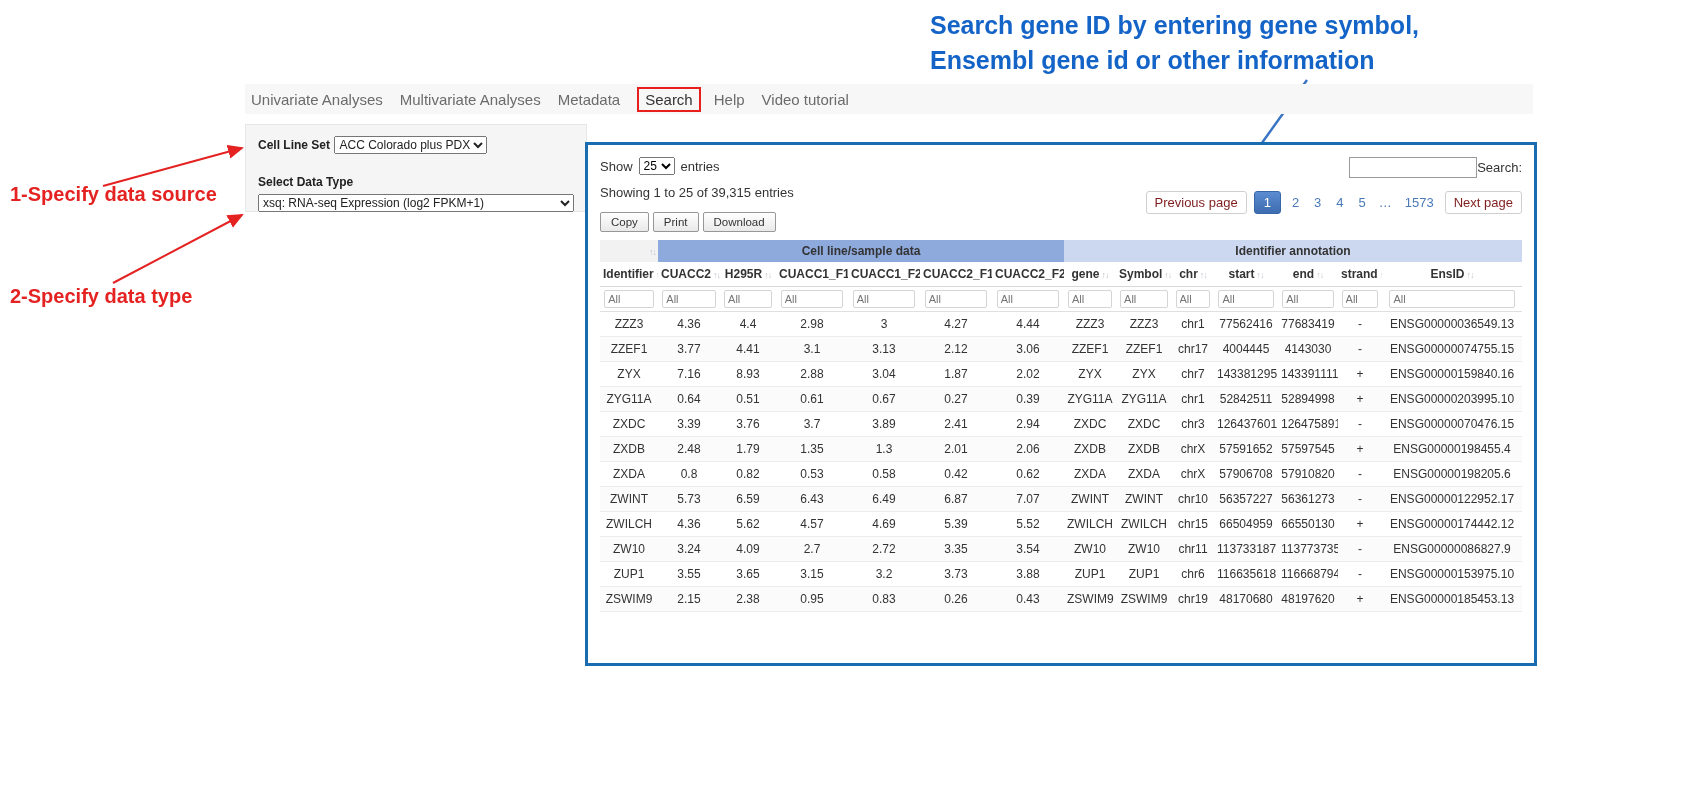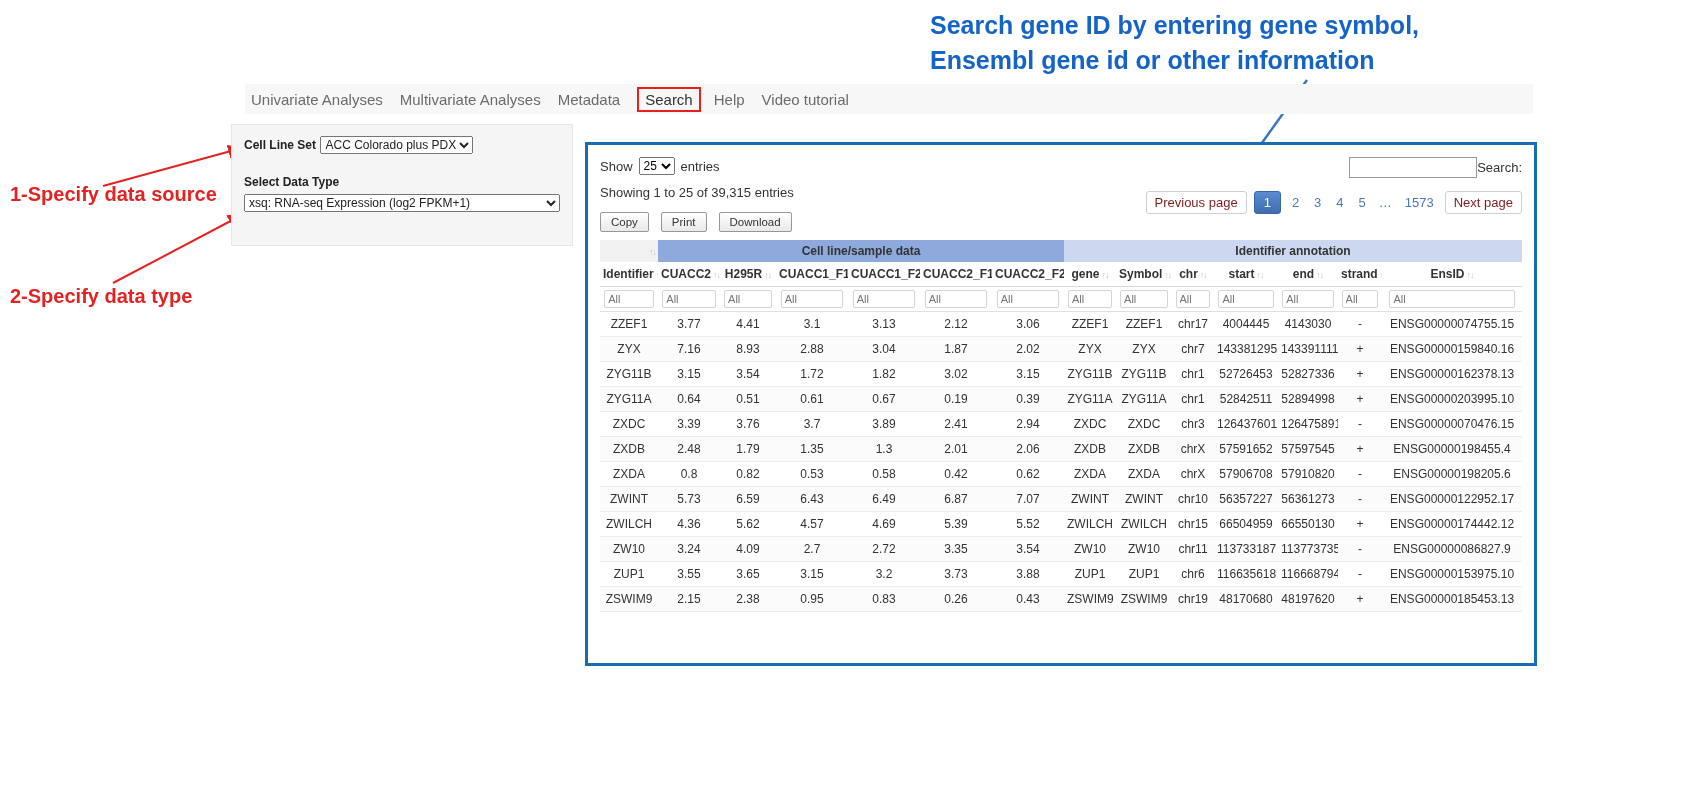--- a/index.html
+++ b/index.html
@@ -14,39 +14,39 @@
   .red-note-2 { left:10px; top:285px; }
   .arrows-overlay { position:absolute; left:0; top:0; width:1695px; height:794px; pointer-events:none; }
 
   
   .nav-bar { position:absolute; left:245px; top:84px; width:1288px; height:30px; background:#f7f7f7;
     display:flex; align-items:center; padding-left:6px; }
   .nav-item { font-size:15px; color:#6b6b6b; margin-right:17px; cursor:pointer; white-space:nowrap; }
   .nav-active { color:#333; border:2px solid #e8201d; padding:2px 6px; margin-right:13px; }
 
   
-  .panel { position:absolute; left:231px; top:124px; width:342px; height:122px; background:#f5f5f5;
+  .panel { position:absolute; left:245px; top:124px; width:342px; height:88px; background:#f5f5f5;
     border:1px solid #e6e6e6; padding:10px 12px; }
   .panel-label { font-size:12px; font-weight:bold; color:#222; display:inline-block; }
   .panel select { font-size:12px; color:#222; }
   .panel-row2-label { margin-top:21px; display:block; }
   .panel-select-wide { width:100%; margin-top:5px; }
 
   
   .scroll-note { position:absolute; left:600px; top:126px; font-size:12.5px; font-weight:bold; color:#111; }
   .blue-box { position:absolute; left:585px; top:142px; width:952px; height:524px;
     border:3px solid #1a6cb1; background:#fff; padding:12px 12px 10px 12px; }
 
   .dt-top { display:flex; justify-content:space-between; }
   .dt-left { display:flex; flex-direction:column; }
   .dt-right { display:flex; flex-direction:column; align-items:flex-end; }
   .show-row { font-size:13px; color:#333; display:flex; align-items:center; gap:6px; }
   .show-row select { font-size:12px; }
   .showing-text { font-size:13px; color:#333; margin-top:10px; }
-  .btn-row { margin-top:12px; display:flex; gap:12px; }
+  .btn-row { margin-top:12px; display:flex; gap:4px; }
   .dt-btn { font-size:11.5px; color:#333; padding:3px 10px; border:1px solid #979797; border-radius:2px;
     background:linear-gradient(#ffffff,#e9e9e9); cursor:pointer; font-family:"Liberation Sans",sans-serif; }
   .search-row { display:flex; align-items:center; font-size:13px; color:#333; }
   .search-row input { width:128px; height:21px; border:1px solid #9a9a9a; padding:2px 4px; font-size:12px; }
   .pagination { margin-top:13px; display:flex; align-items:center; gap:7px; font-size:13px; }
   .pg-btn { border:1px solid #cfcfcf; border-radius:3px; background:#fff; color:#7f1d1d; padding:3px 8px;
     cursor:pointer; white-space:nowrap; }
   .pg-num { color:#4a79b8; padding:3px 4px; cursor:pointer; }
   .pg-active { background:linear-gradient(#5b8bd0,#3e6cb0); color:#fff; border:1px solid #3867a8;
     border-radius:3px; padding:3px 9px; }
@@ -200,20 +200,36 @@
             <td><input type="text" placeholder="All" style=""></td>
             <td><input type="text" placeholder="All" style=""></td>
             <td><input type="text" placeholder="All" style=""></td>
             <td><input type="text" placeholder="All" style=""></td>
             <td><input type="text" placeholder="All" style=""></td>
             <td><input type="text" placeholder="All" style=""></td>
           </tr>
         </thead>
         <tbody>
           <tr>
+            <td>ZZZ3</td>
+            <td>4.36</td>
+            <td>4.4</td>
+            <td>2.98</td>
+            <td>3</td>
+            <td>4.27</td>
+            <td>4.44</td>
+            <td>ZZZ3</td>
+            <td>ZZZ3</td>
+            <td>chr1</td>
+            <td>77562416</td>
+            <td>77683419</td>
+            <td>-</td>
+            <td>ENSG00000036549.13</td>
+          </tr>
+          <tr>
             <td>ZZEF1</td>
             <td>3.77</td>
             <td>4.41</td>
             <td>3.1</td>
             <td>3.13</td>
             <td>2.12</td>
             <td>3.06</td>
             <td>ZZEF1</td>
             <td>ZZEF1</td>
             <td>chr17</td>
@@ -232,42 +248,26 @@
             <td>2.02</td>
             <td>ZYX</td>
             <td>ZYX</td>
             <td>chr7</td>
             <td>143381295</td>
             <td>143391111</td>
             <td>+</td>
             <td>ENSG00000159840.16</td>
           </tr>
           <tr>
-            <td>ZYG11B</td>
-            <td>3.15</td>
-            <td>3.54</td>
-            <td>1.72</td>
-            <td>1.82</td>
-            <td>3.02</td>
-            <td>3.15</td>
-            <td>ZYG11B</td>
-            <td>ZYG11B</td>
-            <td>chr1</td>
-            <td>52726453</td>
-            <td>52827336</td>
-            <td>+</td>
-            <td>ENSG00000162378.13</td>
-          </tr>
-          <tr>
             <td>ZYG11A</td>
             <td>0.64</td>
             <td>0.51</td>
             <td>0.61</td>
             <td>0.67</td>
-            <td>0.19</td>
+            <td>0.27</td>
             <td>0.39</td>
             <td>ZYG11A</td>
             <td>ZYG11A</td>
             <td>chr1</td>
             <td>52842511</td>
             <td>52894998</td>
             <td>+</td>
             <td>ENSG00000203995.10</td>
           </tr>
           <tr>

